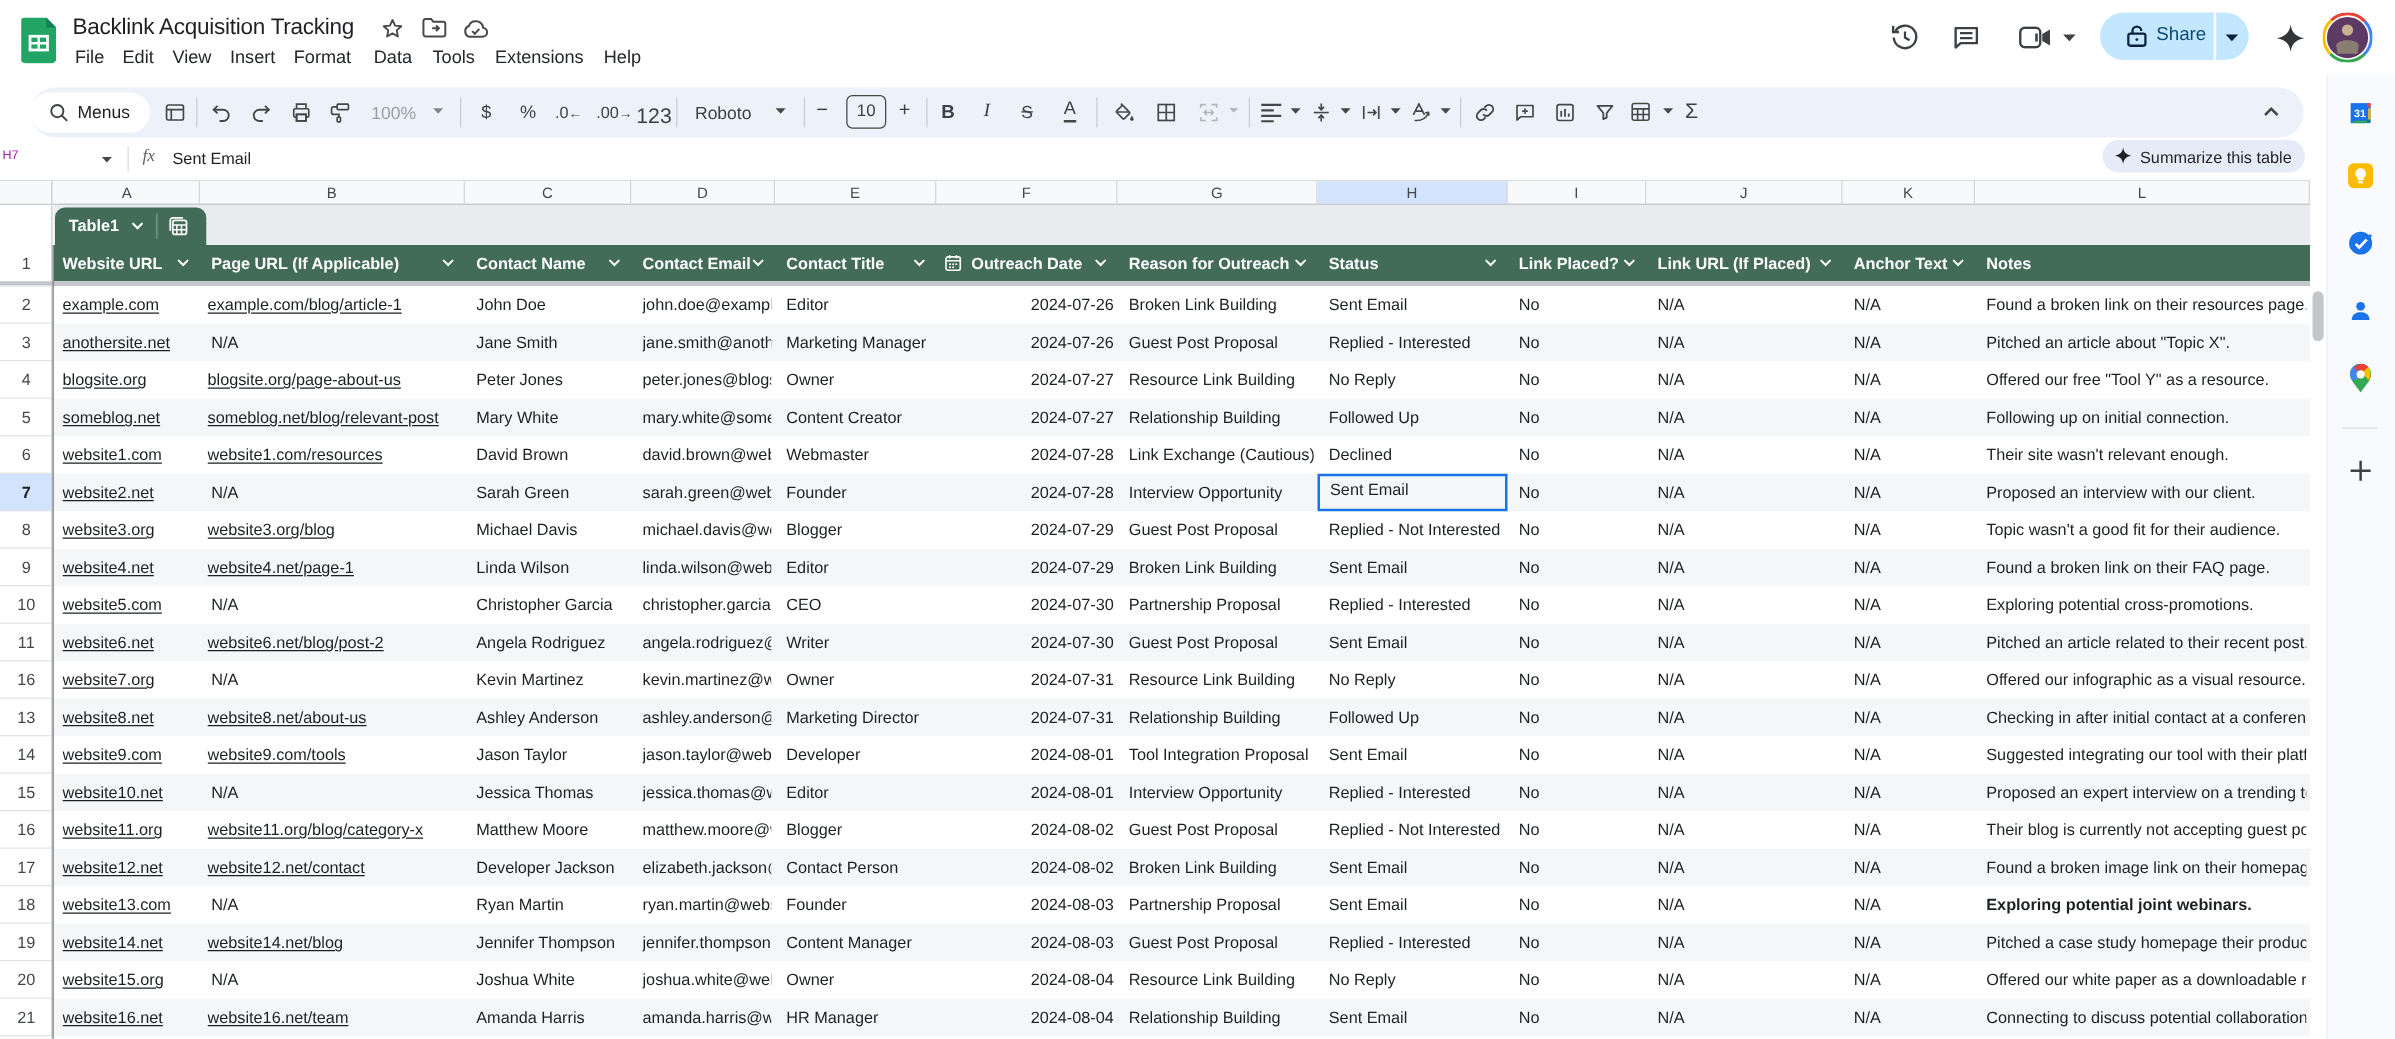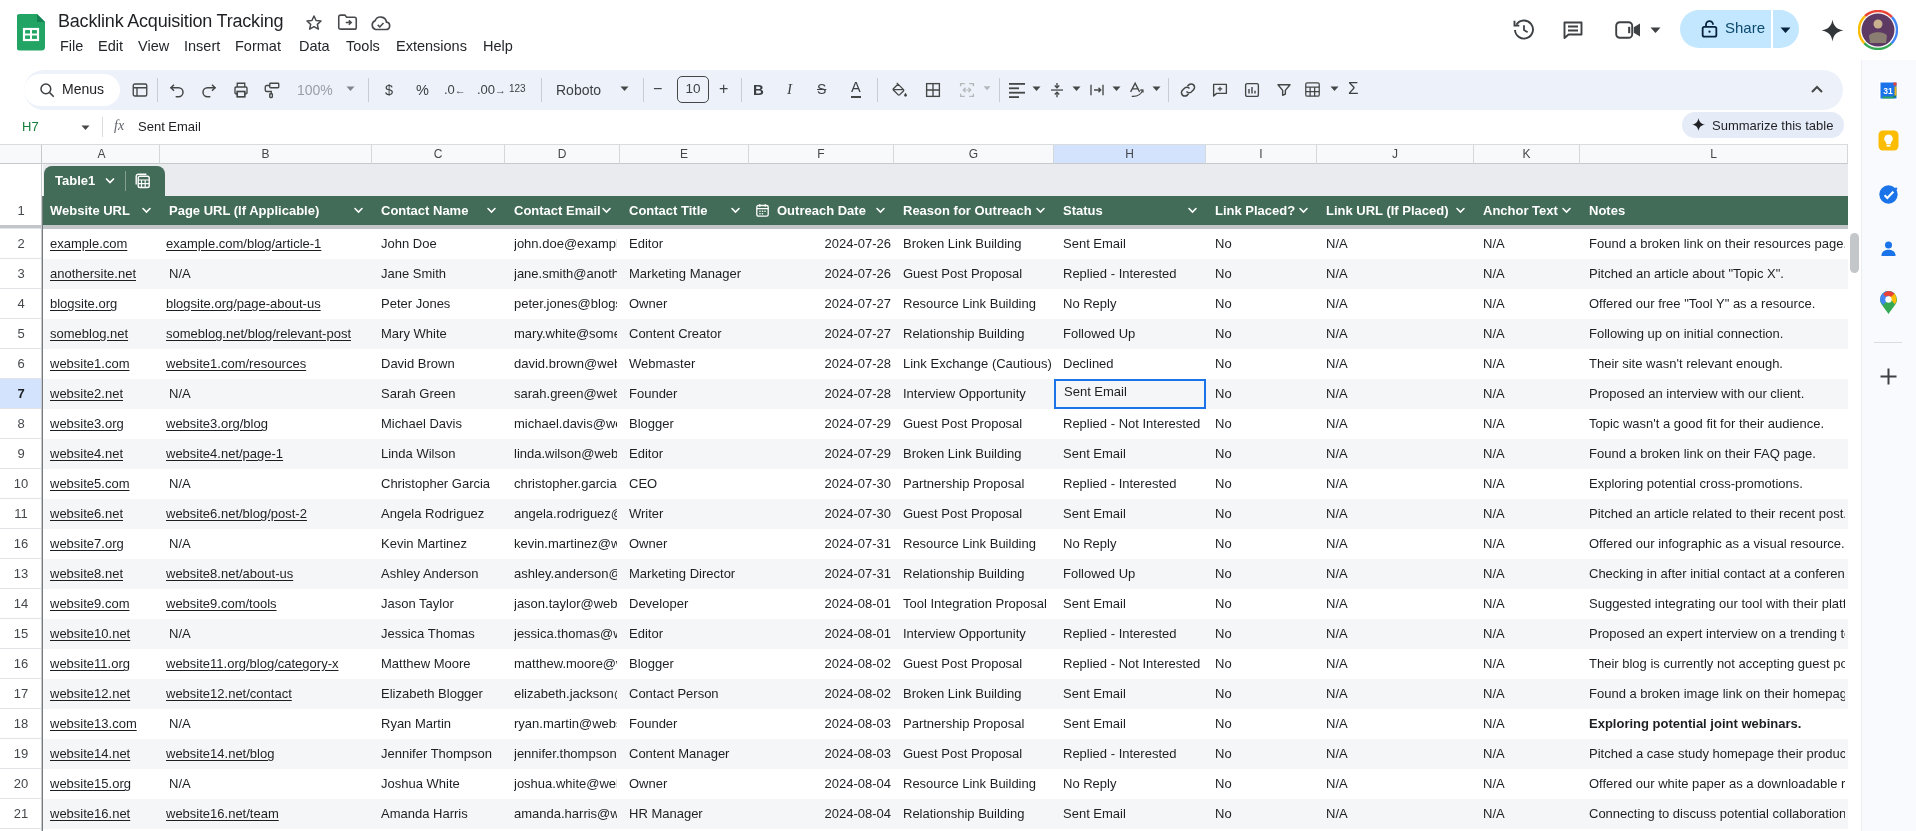--- a/index.html
+++ b/index.html
@@ -124,21 +124,21 @@
   </svg>
 <div class="tbtxt" style="left:297px;top:82px;color:#999ea5">100%</div>
 <svg class="abs" style="left:345px;top:85px" width="11" height="8" viewBox="0 0 11 8">
     <path d="M1.5 1.5L5.5 6l4-4.5z" fill="#80868b"></path>
   </svg>
 <div class="abs" style="left:368px;top:78px;width:1px;height:24px;background:#c6cdd6"></div>
 <div class="tbtxt" style="left:385px;top:82px;font-size:14.5px">$</div>
 <div class="tbtxt" style="left:416px;top:82px;font-size:14.5px">%</div>
 <div class="tbtxt" style="left:444px;top:82px;font-size:13px">.0<span style="font-size:11px">←</span></div>
 <div class="tbtxt" style="left:477px;top:82px;font-size:13px">.00<span style="font-size:11px">→</span></div>
-<div class="tbtxt" style="left:509px;top:83px;font-size:10px">123</div>
+<div class="tbtxt" style="left:509px;top:83px;font-size:17px">123</div>
 <div class="abs" style="left:541px;top:78px;width:1px;height:24px;background:#c6cdd6"></div>
 <div class="tbtxt" style="left:556px;top:82px">Roboto</div>
 <svg class="abs" style="left:619px;top:85px" width="11" height="8" viewBox="0 0 11 8">
     <path d="M1.5 1.5L5.5 6l4-4.5z" fill="#444746"></path>
   </svg>
 <div class="abs" style="left:643px;top:78px;width:1px;height:24px;background:#c6cdd6"></div>
 <div class="tbtxt" style="left:653px;top:80px;font-size:16px">−</div>
 <div class="abs" style="left:677px;top:76px;width:32px;height:27px;border:1.5px solid #444746;border-radius:5px;text-align:center;line-height:24px;font-size:13.5px;color:#3c4043">10</div>
 <div class="tbtxt" style="left:719px;top:80px;font-size:16px">+</div>
 <div class="abs" style="left:741px;top:78px;width:1px;height:24px;background:#c6cdd6"></div>
@@ -221,21 +221,21 @@
     <path d="M14.7 9v11.5"></path>
   </svg>
 <svg class="abs" style="left:1329px;top:85px" width="11" height="8" viewBox="0 0 11 8">
     <path d="M1.5 1.5L5.5 6l4-4.5z" fill="#444746"></path>
   </svg>
 <div class="abs" style="left:1348px;top:79px;font-size:17px;color:#3c4043;font-weight:500">Σ</div>
 <svg class="abs" style="left:1810px;top:84px" width="14" height="10" viewBox="0 0 14 10">
     <path d="M2 8l5-5 5 5" stroke="#444746" stroke-width="2" fill="none"></path>
   </svg>
 
-<div class="abs" style="left:22px;top:119px;font-size:13px;color:#15803d">H7</div>
+<div class="abs" style="left:2px;top:119px;font-size:10px;color:#a21caf">H7</div>
 <svg class="abs" style="left:80px;top:124px" width="11" height="8" viewBox="0 0 11 8">
     <path d="M1.5 1.5L5.5 6l4-4.5z" fill="#444746"></path>
   </svg>
 <div class="abs" style="left:102px;top:117px;width:1px;height:20px;background:#dadce0"></div>
 <div class="abs" style="left:114px;top:118px;font-size:14px;font-style:italic;color:#5f6368;font-family:'Liberation Serif',serif">fx</div>
 <div class="abs" style="left:138px;top:119px;font-size:13px;color:#202124">Sent Email</div>
 
 <div class="abs" style="left:1682px;top:112px;width:162px;height:26px;background:#e6ebf8;border-radius:13px"></div>
 <svg class="abs" style="left:1691px;top:117px" width="15" height="15" viewBox="0 0 24 24">
     <path d="M12 1.5c.8 5.5 3.2 9.2 10.5 10.5-7.3 1.3-9.7 5-10.5 10.5C11.2 17 8.8 13.3 1.5 12 8.8 10.7 11.2 7 12 1.5z" fill="#202124"></path>
@@ -533,21 +533,21 @@
 <div class="cell" style="left:903px;top:649px;width:148px;height:30px;">Guest Post Proposal</div>
 <div class="cell" style="left:1063px;top:649px;width:140px;height:30px;">Replied - Not Interested</div>
 <div class="cell" style="left:1215px;top:649px;width:99px;height:30px;">No</div>
 <div class="cell" style="left:1326px;top:649px;width:145px;height:30px;">N/A</div>
 <div class="cell" style="left:1483px;top:649px;width:94px;height:30px;">N/A</div>
 <div class="cell" style="left:1589px;top:649px;width:256px;height:30px;">Their blog is currently not accepting guest posts.</div>
 <div style="position:absolute;left:43px;top:679px;width:1805px;height:30px;background:#f5f6f7"></div>
 <div class="num" style="left:0;top:679px;width:42px;height:30px;">17</div>
 <div class="cell link" style="left:50px;top:679px;width:107px;height:30px;">website12.net</div>
 <div class="cell link" style="left:166px;top:679px;width:203px;height:30px;">website12.net/contact</div>
-<div class="cell" style="left:381px;top:679px;width:121px;height:30px;">Elizabeth Blogger</div>
+<div class="cell" style="left:381px;top:679px;width:121px;height:30px;">Developer Jackson</div>
 <div class="cell" style="left:514px;top:679px;width:103px;height:30px;">elizabeth.jackson@website12.net</div>
 <div class="cell" style="left:629px;top:679px;width:117px;height:30px;">Contact Person</div>
 <div class="cell" style="left:758px;top:679px;width:133px;height:30px;text-align:right;">2024-08-02</div>
 <div class="cell" style="left:903px;top:679px;width:148px;height:30px;">Broken Link Building</div>
 <div class="cell" style="left:1063px;top:679px;width:140px;height:30px;">Sent Email</div>
 <div class="cell" style="left:1215px;top:679px;width:99px;height:30px;">No</div>
 <div class="cell" style="left:1326px;top:679px;width:145px;height:30px;">N/A</div>
 <div class="cell" style="left:1483px;top:679px;width:94px;height:30px;">N/A</div>
 <div class="cell" style="left:1589px;top:679px;width:256px;height:30px;">Found a broken image link on their homepage.</div>
 <div style="position:absolute;left:43px;top:709px;width:1805px;height:30px;background:#ffffff"></div>

